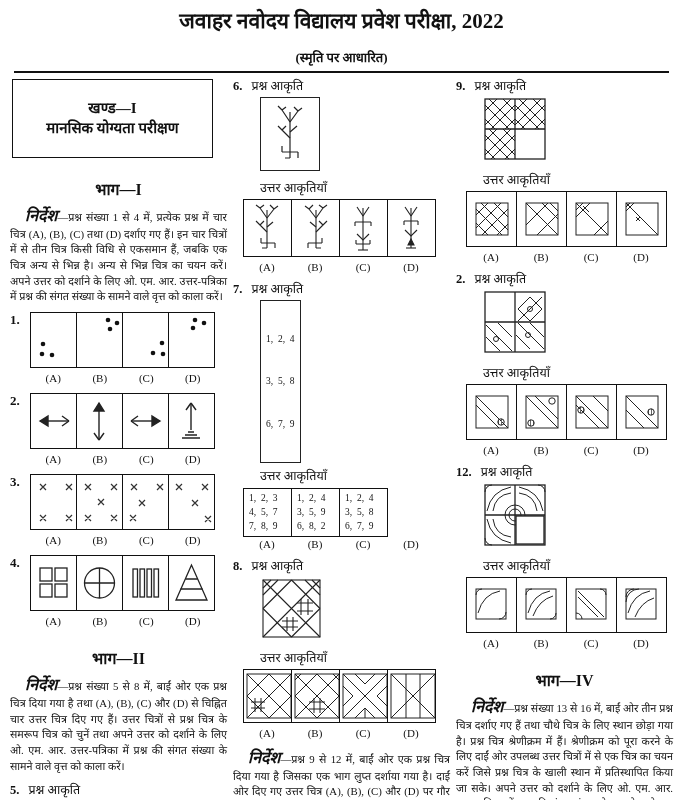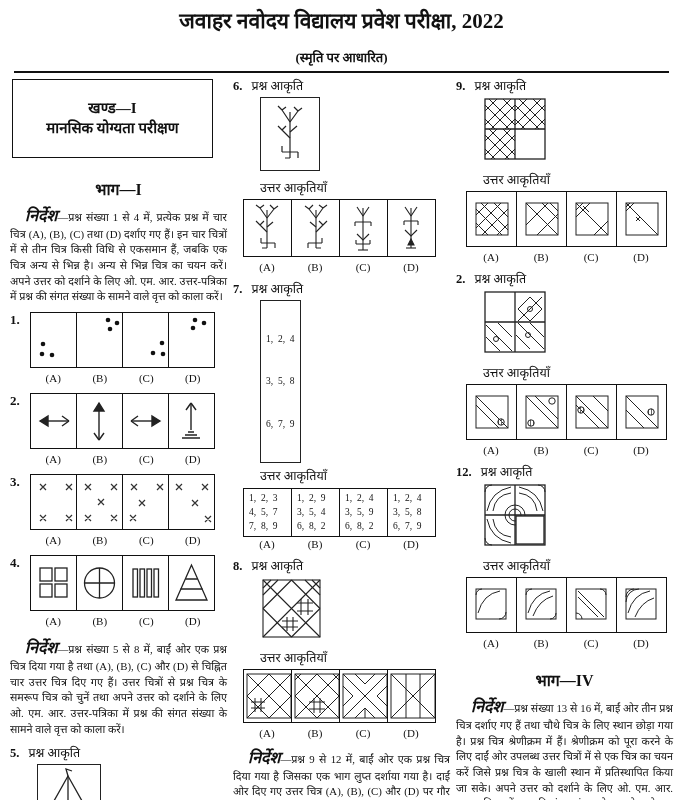--- a/index.html
+++ b/index.html
@@ -219,20 +219,21 @@
       </div>
       <div class="optlabels" style="width:186px">
         <span>(A)</span>
             <span>(B)</span>
             <span>(C)</span>
             <span>(D)</span>
       </div>
     </div>
   </div>
 
+  <div class="parthead">भाग—II</div>
 
   <p class="dir"><b><i>निर्देश</i></b><span>—प्रश्न संख्या 5 से 8 में, बाईं ओर एक प्रश्न चित्र दिया गया है तथा (A), (B), (C) और (D) से चिह्नित चार उत्तर चित्र दिए गए हैं। उत्तर चित्रों से प्रश्न चित्र के समरूप चित्र को चुनें तथा अपने उत्तर को दर्शाने के लिए ओ. एम. आर. उत्तर-पत्रिका में प्रश्न की संगत संख्या के सामने वाले वृत्त को काला करें।</span></p>
 
   <div class="qblock">
     <div class="qhead">
       <span class="qnum2">5.</span>
       <span class="figlabel">प्रश्न आकृति</span>
     </div>
     <div class="figbox"><svg width="62" height="60" stroke="#222" stroke-width="1.3" fill="none">
             <polygon points="30,11 12,43 48,43"></polygon>
@@ -321,23 +322,20 @@
       <div class="numgrid">
         <div>1,  2,  4</div>
         <div>3,  5,  8</div>
         <div>6,  7,  9</div>
       </div>
     </div>
     <div class="anslabel">उत्तर आकृतियाँ</div>
     <div class="strip indent">
       <div class="cell" style="width:47px">
             <div class="numgrid"><div>1,  2,  3</div><div>4,  5,  7</div><div>7,  8,  9</div></div>
-          </div>
-      <div class="cell" style="width:47px">
-            <div class="numgrid"><div>1,  2,  9</div><div>3,  5,  4</div><div>6,  8,  2</div></div>
           </div>
       <div class="cell" style="width:47px">
             <div class="numgrid"><div>1,  2,  4</div><div>3,  5,  9</div><div>6,  8,  2</div></div>
           </div>
       <div class="cell" style="width:47px">
             <div class="numgrid"><div>1,  2,  4</div><div>3,  5,  8</div><div>6,  7,  9</div></div>
           </div>
     </div>
     <div class="optlabels indent" style="width:192px">
       <span>(A)</span>

